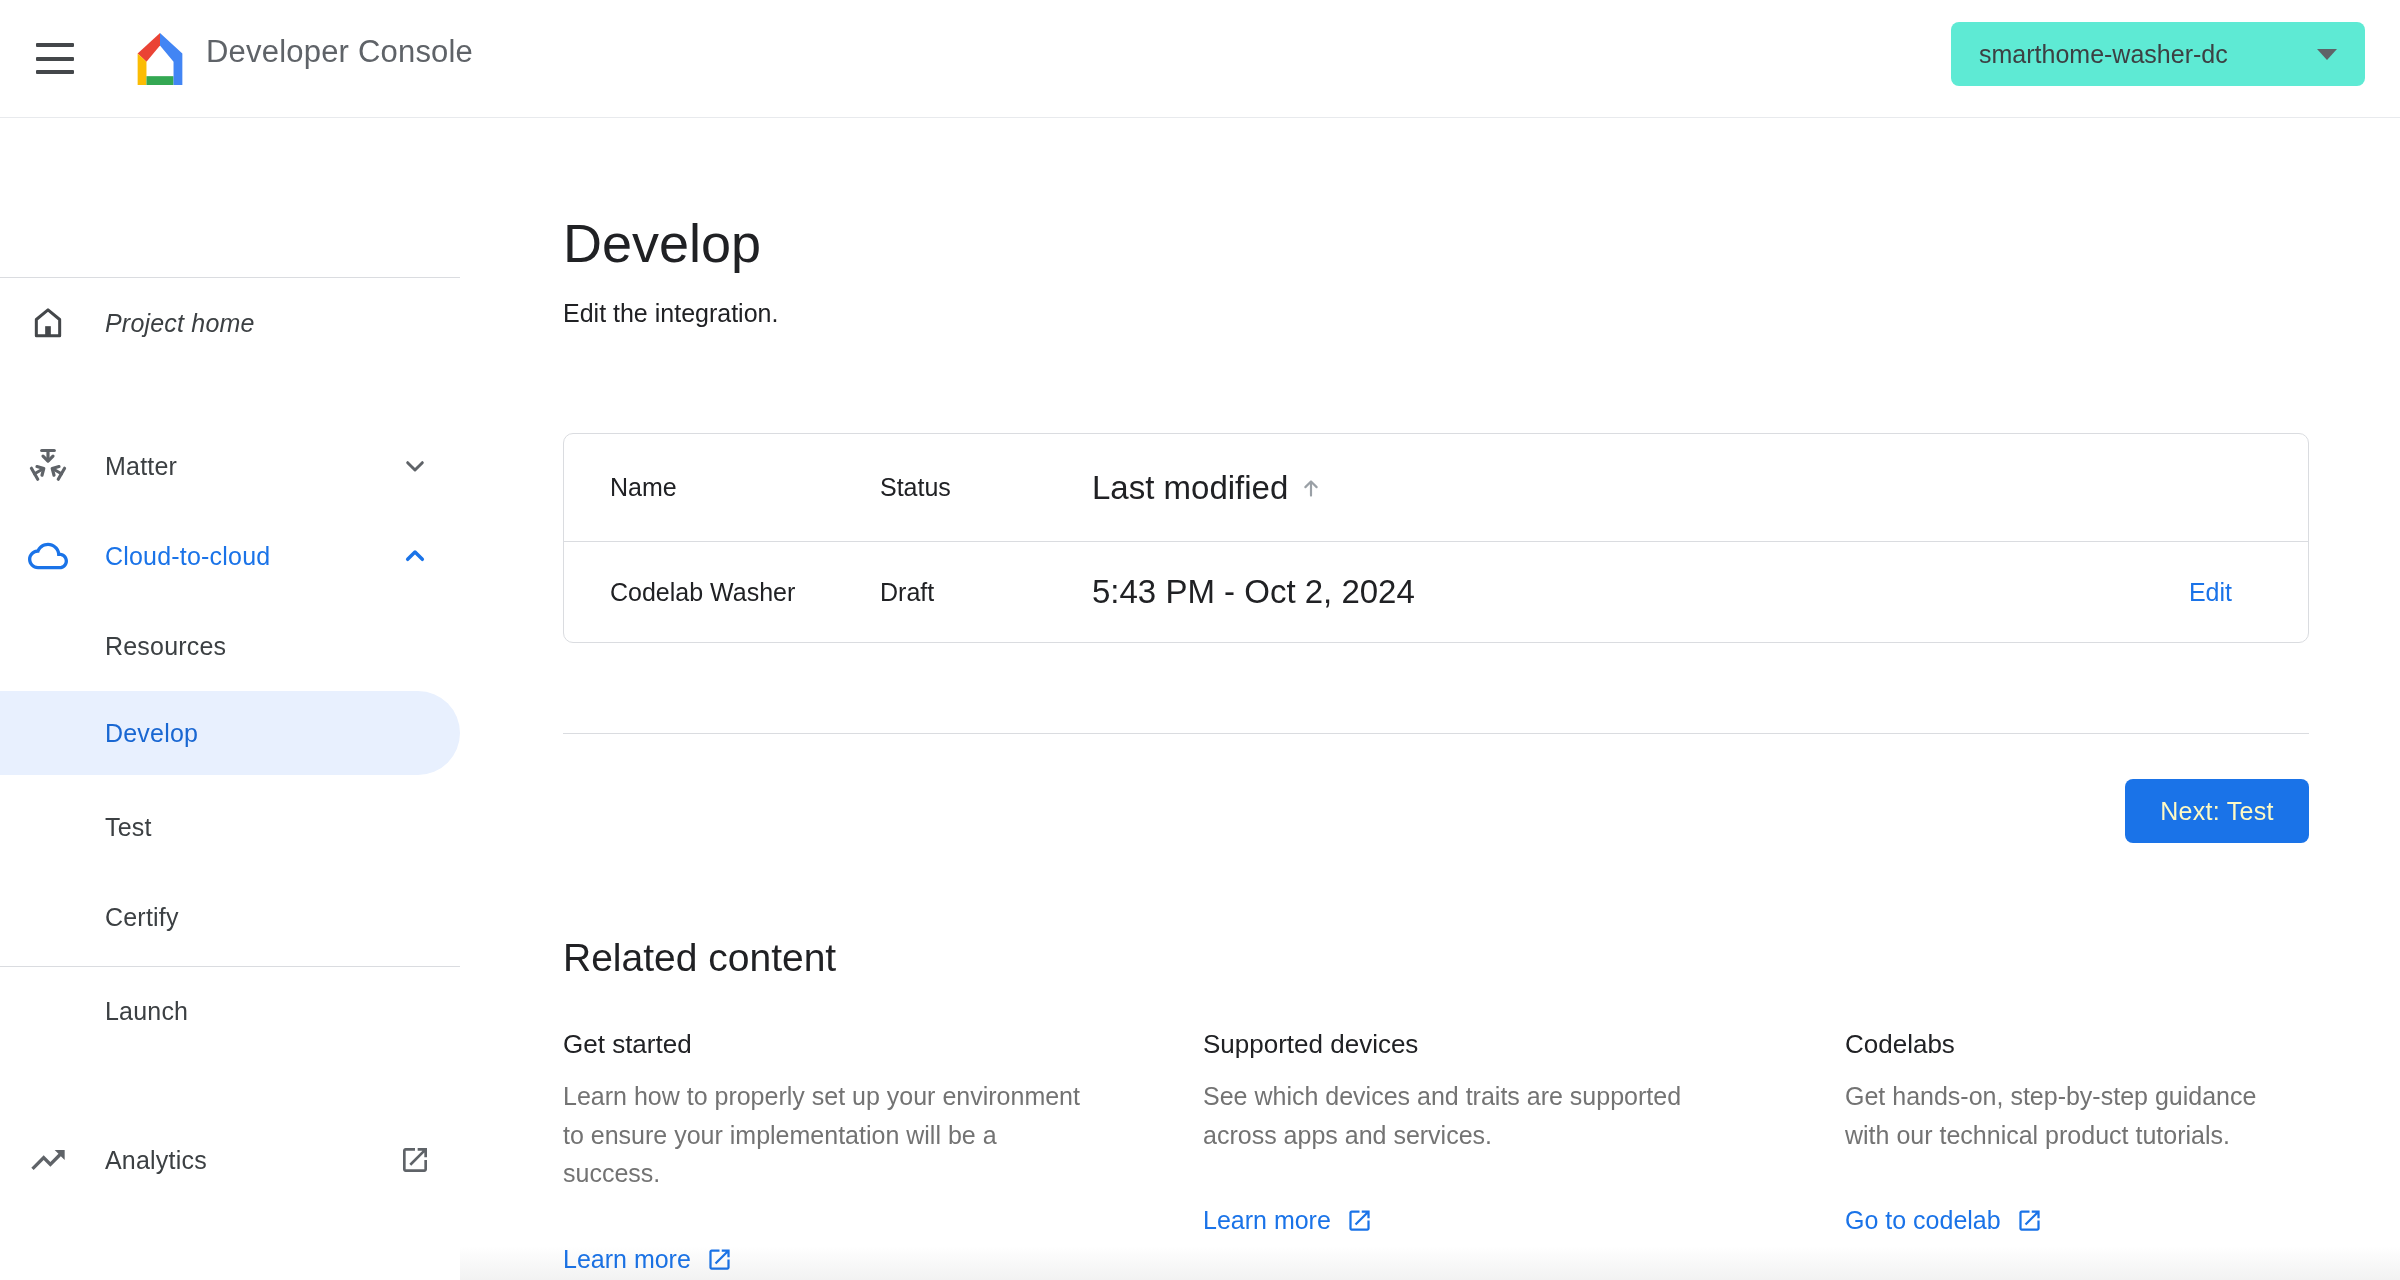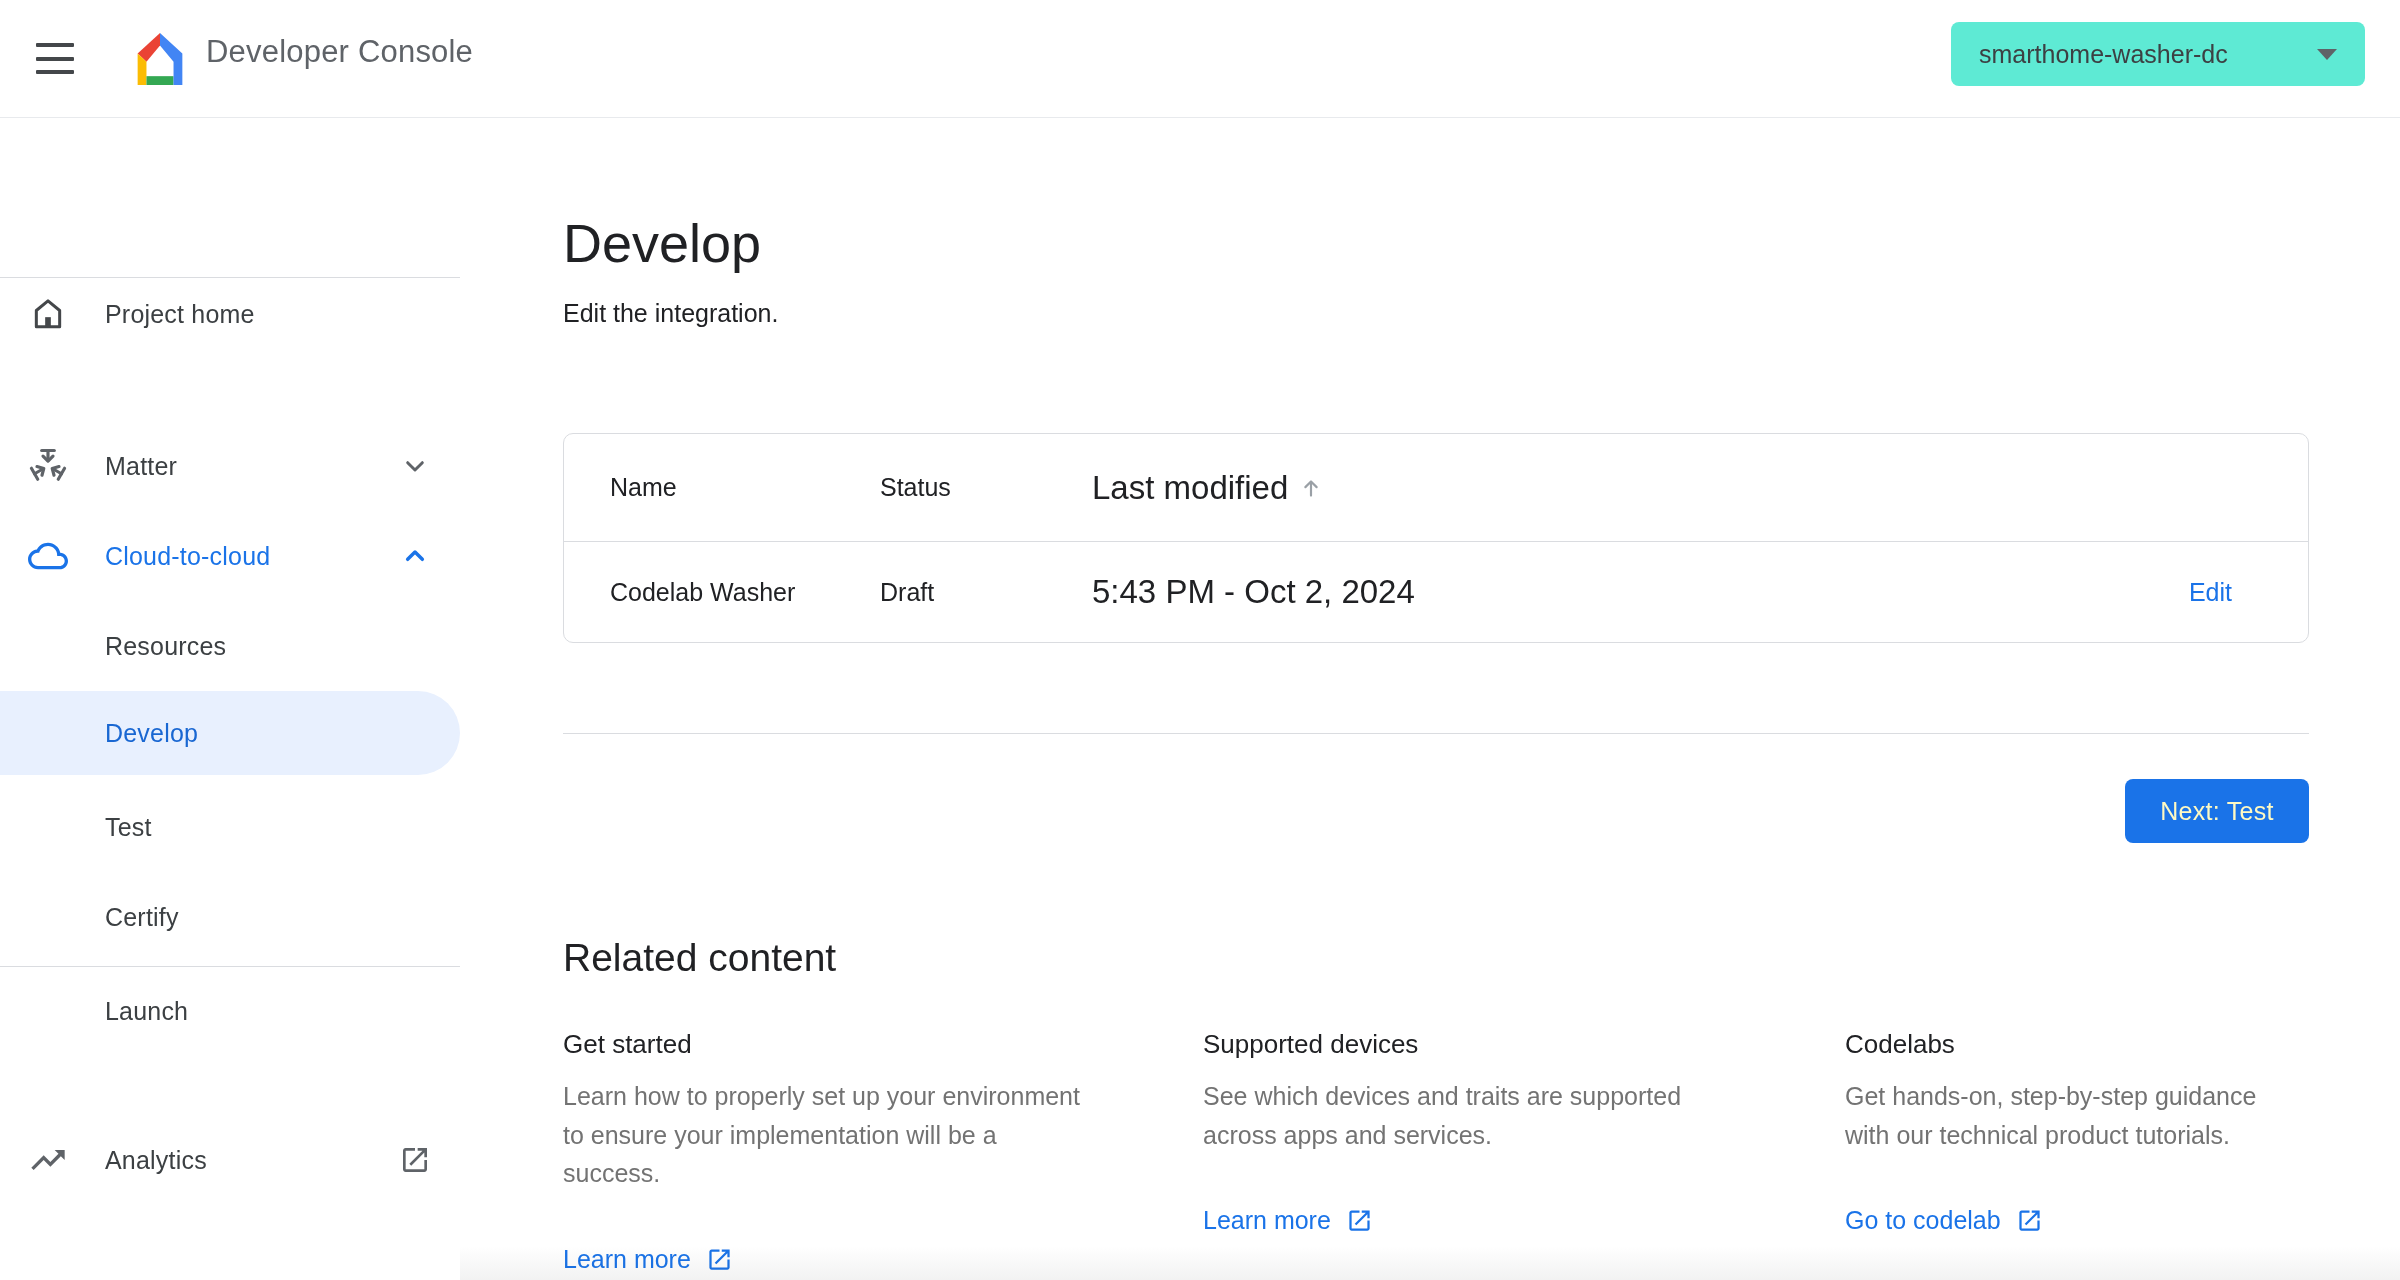--- a/index.html
+++ b/index.html
@@ -19,21 +19,21 @@
   .project-selector { position:absolute; left:1951px; top:22px; width:414px; height:64px; background:#5eead4; border-radius:8px; display:flex; align-items:center; padding:0 28px; cursor:pointer; }
   .project-name { font-size:25px; color:#3c4043; }
   .caret { margin-left:auto; width:0; height:0; border-left:10px solid transparent; border-right:10px solid transparent; border-top:11px solid #5f6368; }
 
   
   .sidebar { position:absolute; left:0; top:118px; width:460px; bottom:0; background:#fff; z-index:5; }
   .nav-row { position:absolute; left:0; width:460px; height:90px; display:flex; align-items:center; cursor:pointer; }
   .nav-icon { position:absolute; left:28px; width:40px; height:40px; }
   .nav-label { position:absolute; left:105px; font-size:25px; color:#3c4043; letter-spacing:.2px; white-space:nowrap; }
   .chev { position:absolute; left:399px; width:32px; height:32px; }
-  .row-home { top:151px; }
+  .row-home { top:160px;font-style:italic; }
   .row-matter { top:303px; }
   .row-cloud { top:393px; }
   .row-cloud .nav-label { color:#1a73e8; font-weight:500; }
   .row-resources { top:483px; }
   .row-develop { top:573px; height:84px; background:#e8f0fe; border-radius:0 44px 44px 0; }
   .row-develop .nav-label { color:#1967d2; font-weight:500; }
   .row-test { top:664px;padding-left:48px; }
   .row-certify { top:754px; }
   .row-launch { top:848px;padding-left:23px; }
   .row-analytics { top:997px; }

